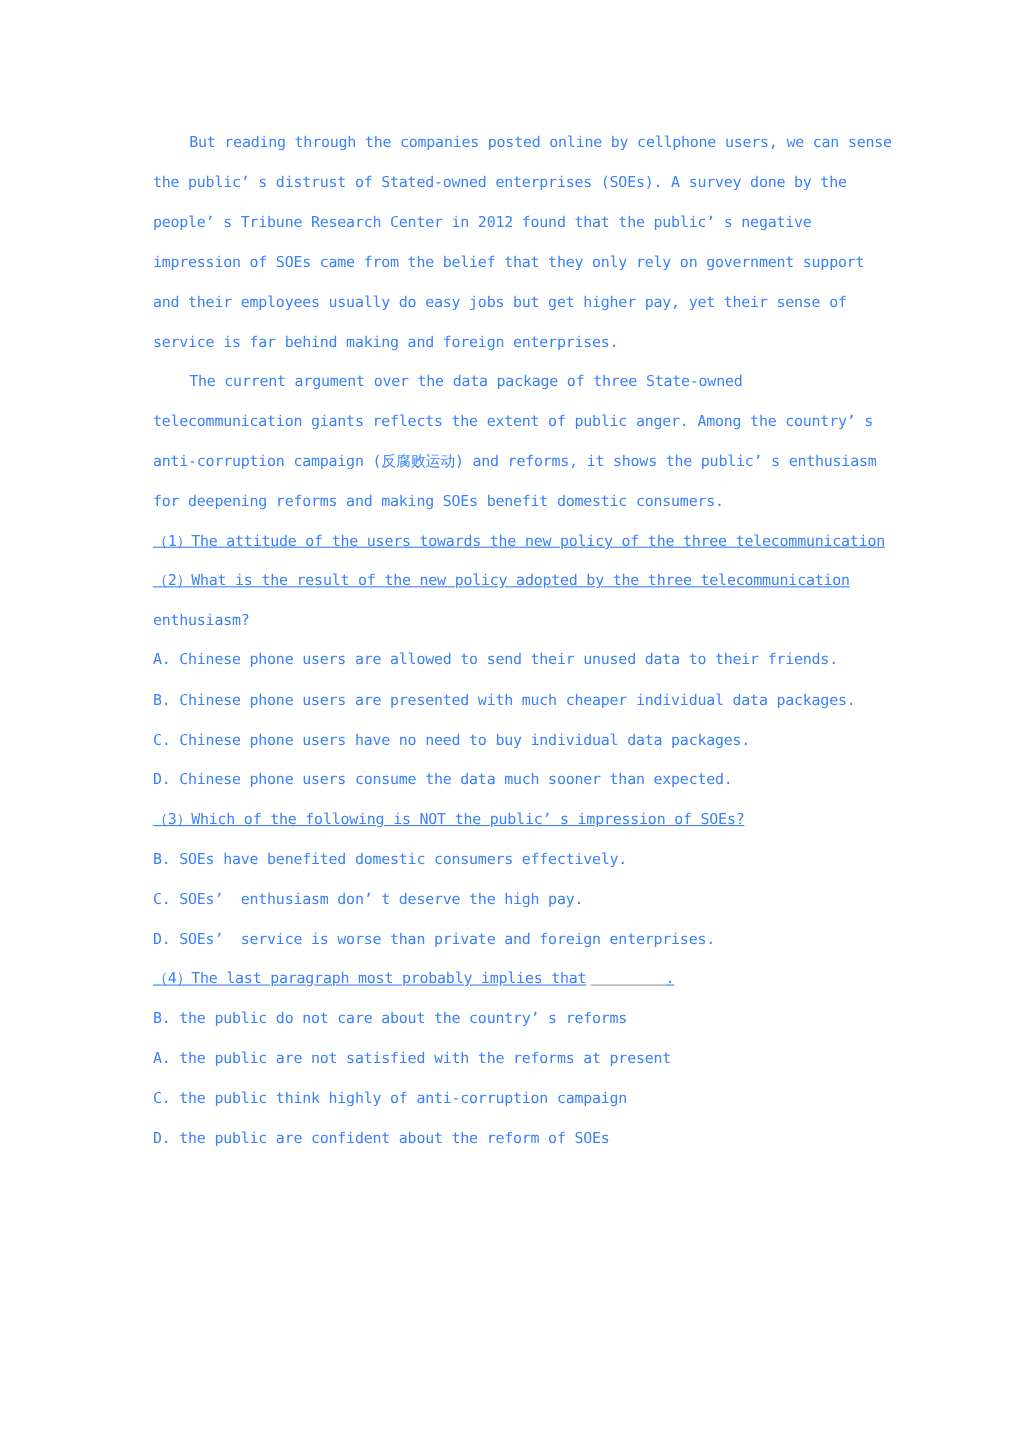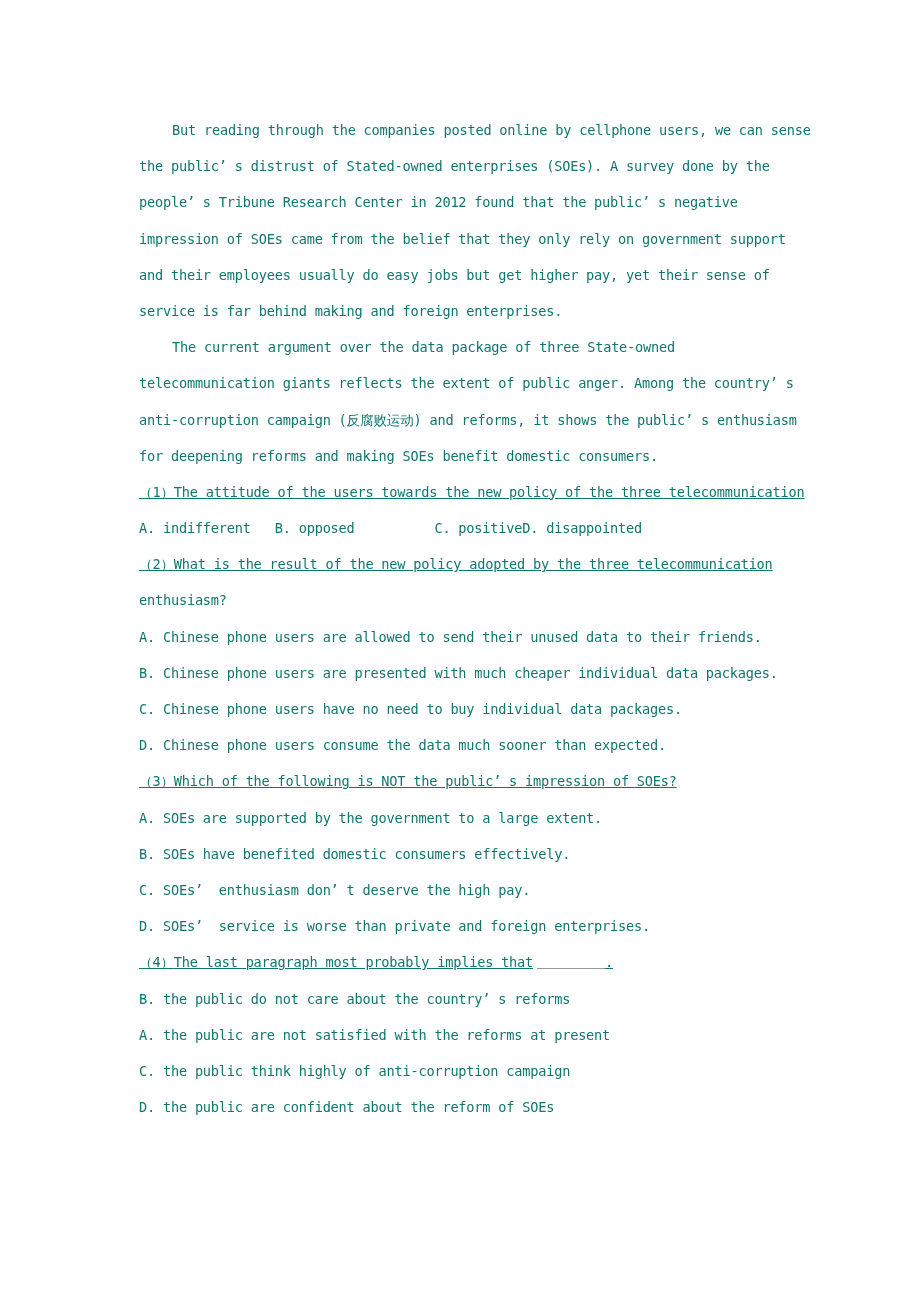--- a/index.html
+++ b/index.html
@@ -1,20 +1,20 @@
 <!DOCTYPE html>
 <html><head>
   <meta charset="utf-8">
   <style>
     html, body { margin: 0; padding: 0; background: #ffffff; }
     body { width: 920px; height: 1302px; position: relative; overflow: hidden; }
     .page {
       position: absolute; left: 139px; top: 112px; width: 700px;
       font-family: "DejaVu Sans Mono", "Liberation Mono", monospace;
-      font-size: 13.6px; color: #0f766e; letter-spacing: -0.2px;
+      font-size: 13.6px; color: #3b82f6; letter-spacing: -0.2px;
     }
     .line { height: 36.2px; line-height: 36.2px; white-space: pre; }
     .indent { padding-left: 33px; }
     .q { padding-left: 0px; text-decoration: underline; }
     .blank { display: inline-block; width: 68px; border-bottom: 1px solid #999; height: 14px; vertical-align: -2px; margin-left: 4px; }
   </style>
 </head>
 <body>
 
 <div class="page">
@@ -30,35 +30,33 @@
     <div>
       <div class="line indent">The current argument over the data package of three State-owned</div>
       <div class="line">telecommunication giants reflects the extent of public anger. Among the country’ s</div>
       <div class="line">anti-corruption campaign (反腐败运动) and reforms, it shows the public’ s enthusiasm</div>
       <div class="line">for deepening reforms and making SOEs benefit domestic consumers.</div>
     </div>
   </div>
 
   <div>
     <div class="line q"><span>（1）</span><span>The attitude of the users towards the new policy of the three telecommunication</span></div>
-    <div class="line">A. indifferent   B. opposed          C. positiveD. disappointed</div>
   </div>
 
   <div>
     <div class="line q"><span>（2）</span><span>What is the result of the new policy adopted by the three telecommunication</span></div>
     <div class="line">enthusiasm?</div>
     <div class="line">A. Chinese phone users are allowed to send their unused data to their friends.</div>
     <div class="line">B. Chinese phone users are presented with much cheaper individual data packages.</div>
     <div class="line">C. Chinese phone users have no need to buy individual data packages.</div>
     <div class="line">D. Chinese phone users consume the data much sooner than expected.</div>
   </div>
 
   <div>
     <div class="line q"><span>（3）</span><span>Which of the following is NOT the public’ s impression of SOEs?</span></div>
-    <div class="line">A. SOEs are supported by the government to a large extent.</div>
     <div class="line">B. SOEs have benefited domestic consumers effectively.</div>
     <div class="line">C. SOEs’  enthusiasm don’ t deserve the high pay.</div>
     <div class="line">D. SOEs’  service is worse than private and foreign enterprises.</div>
   </div>
 
   <div>
     <div class="line q"><span>（4）</span><span>The last paragraph most probably implies that</span><span class="blank"></span><span>.</span></div>
     <div class="line">B. the public do not care about the country’ s reforms</div>
     <div class="line">A. the public are not satisfied with the reforms at present</div>
     <div class="line">C. the public think highly of anti-corruption campaign</div>

